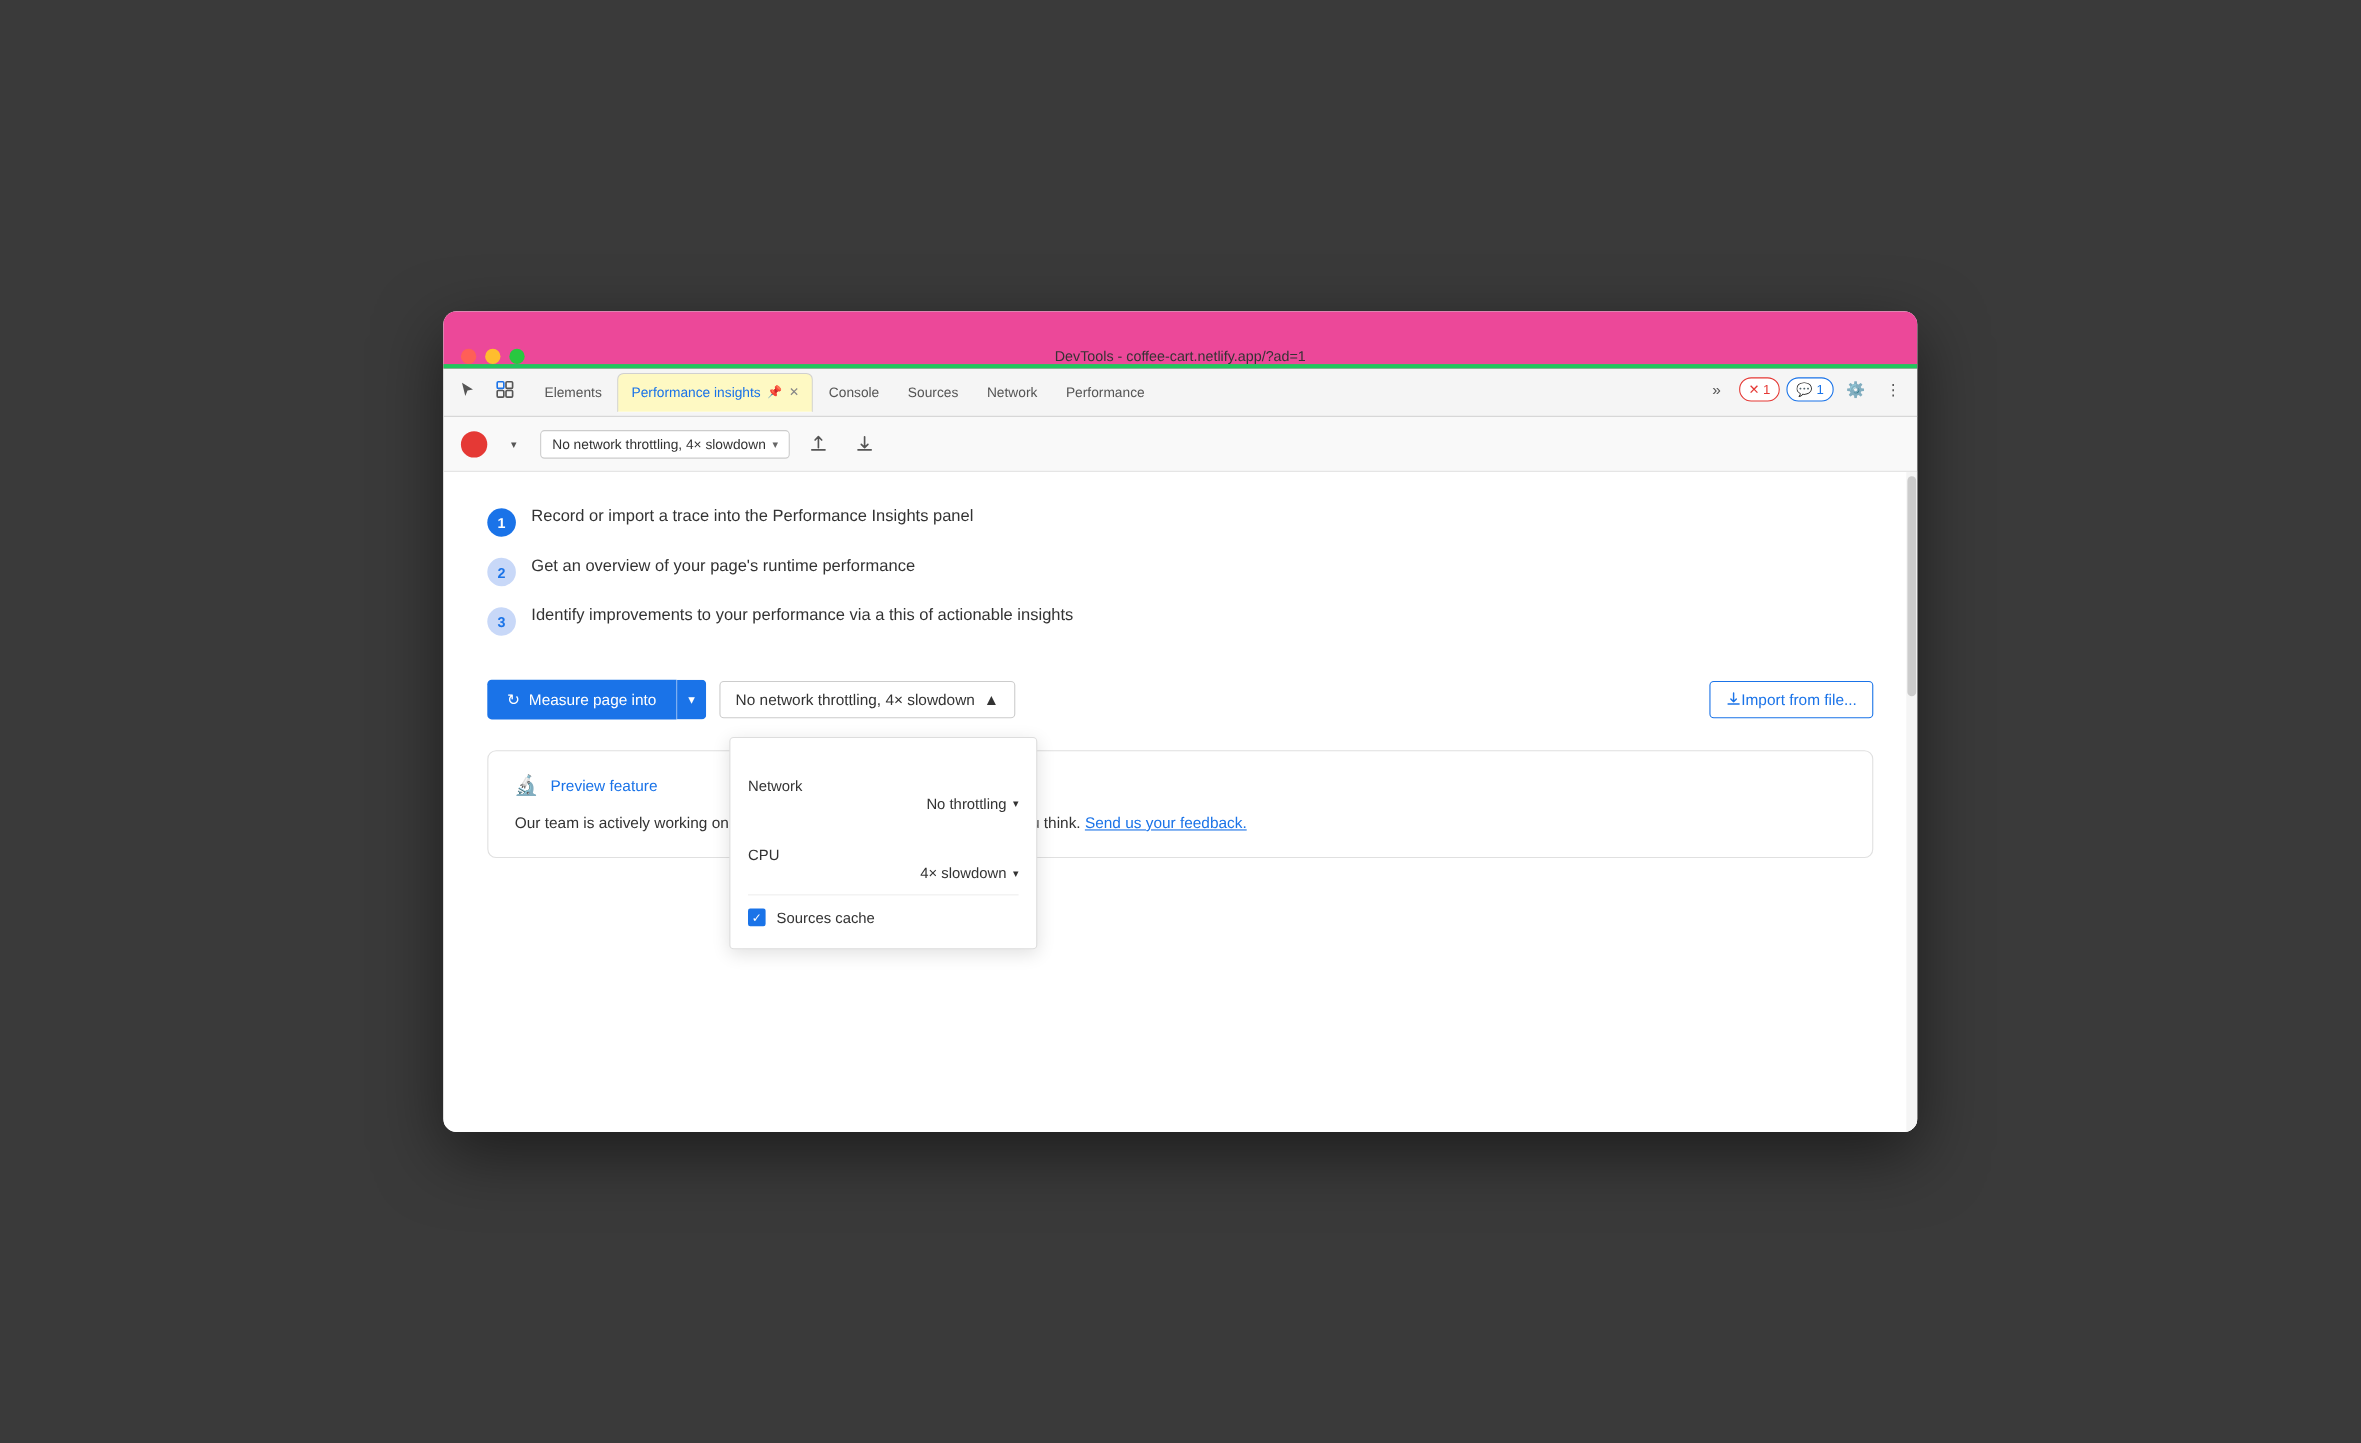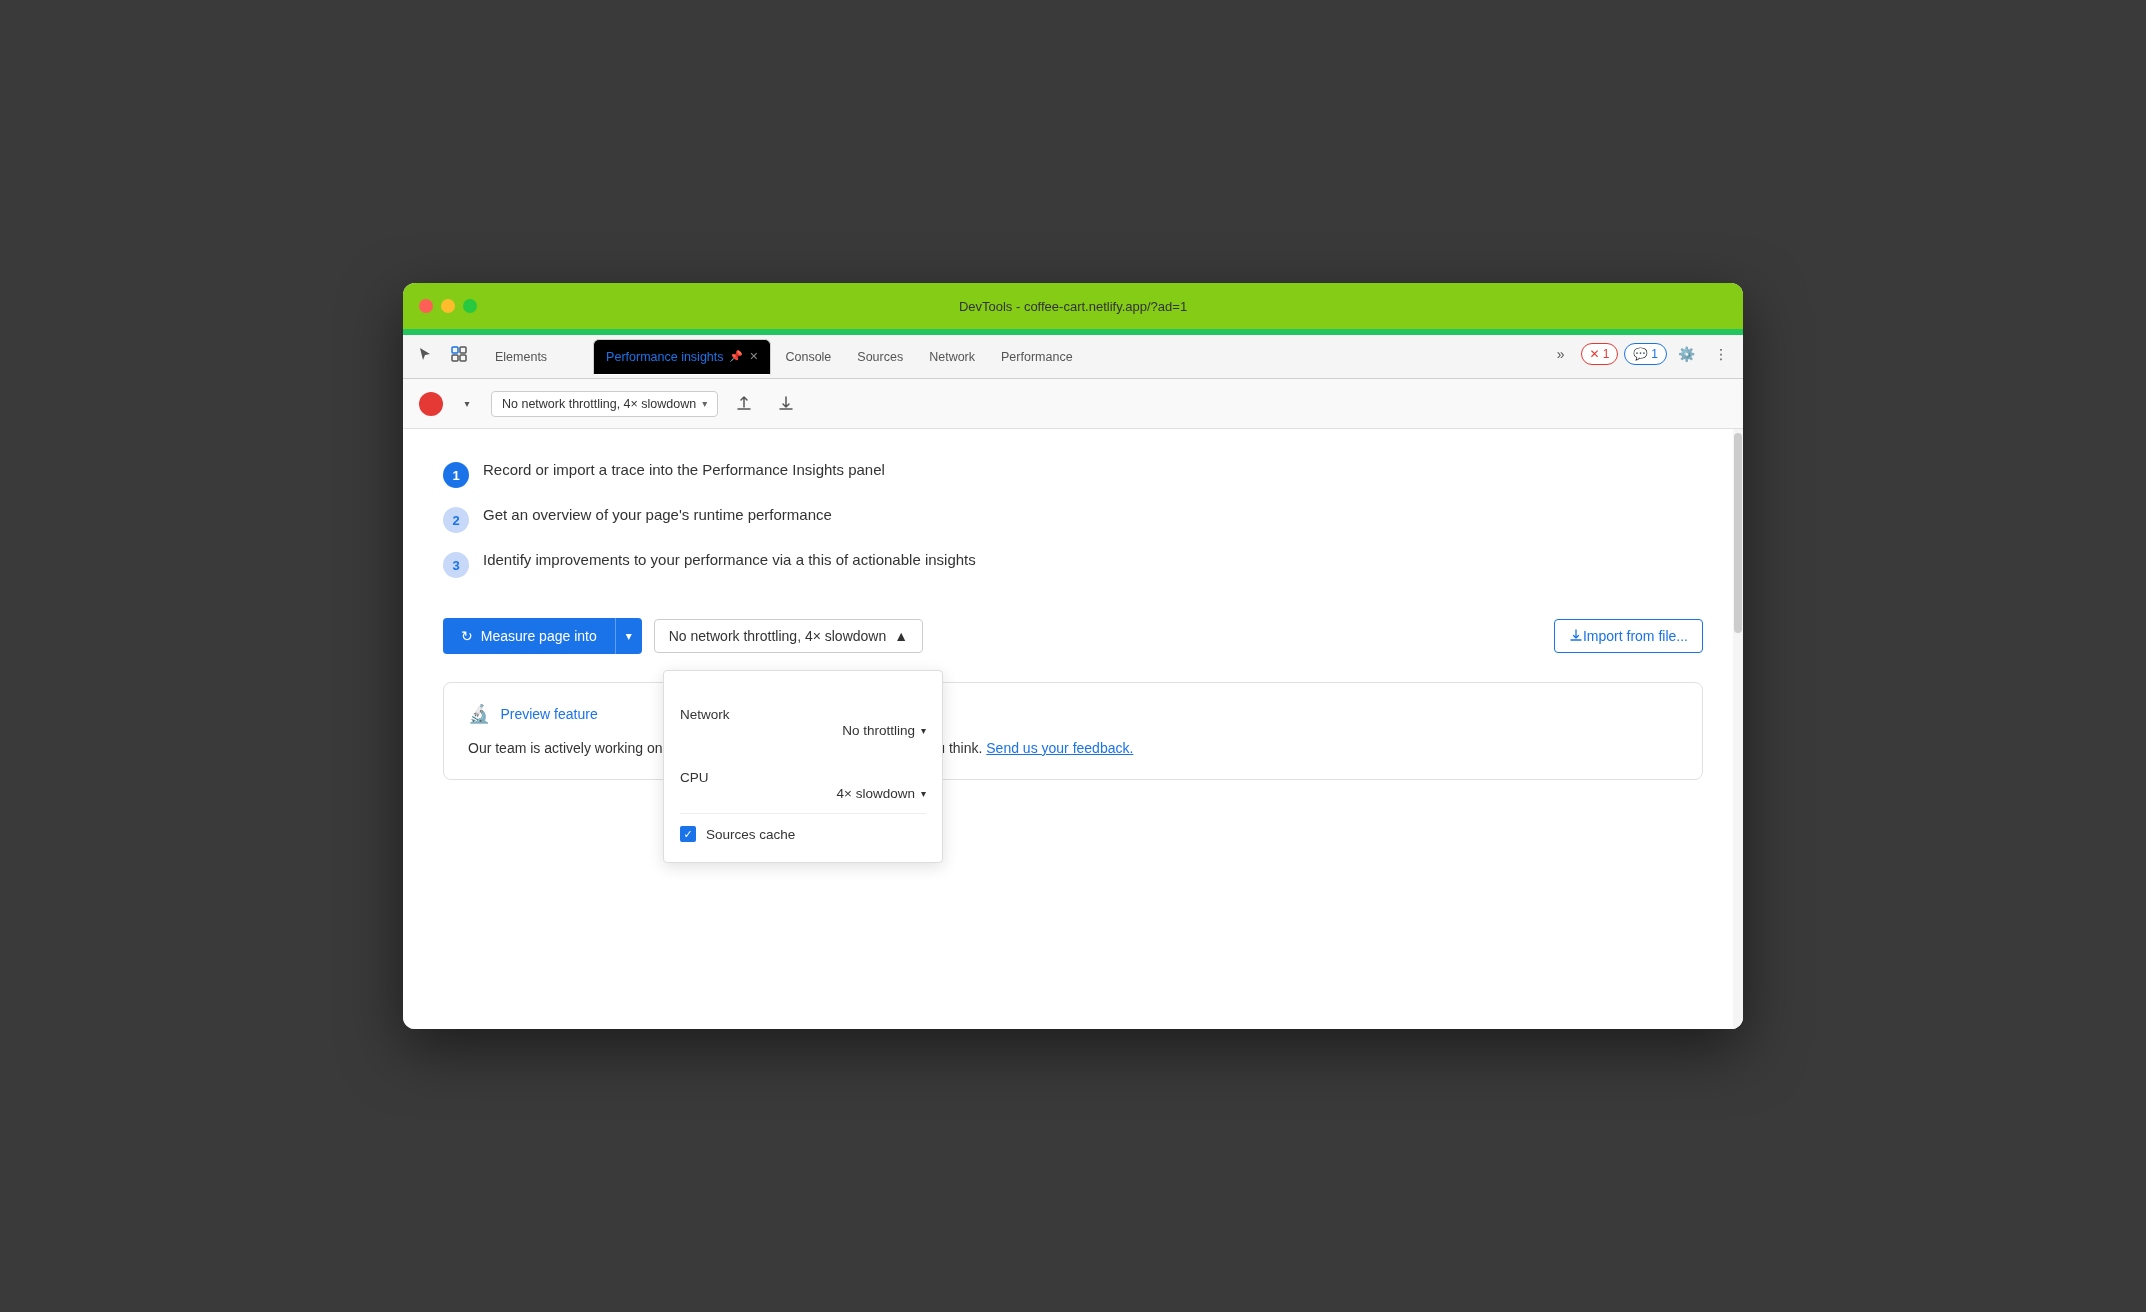--- a/index.html
+++ b/index.html
@@ -15,27 +15,27 @@
     .window {
       width: 1340px;
       background: #ffffff;
       border-radius: 12px;
       box-shadow: 0 20px 60px rgba(0,0,0,0.5);
       overflow: hidden;
     }
 
     
     .title-bar {
-      background: #84cc16;
+      background: #ec4899;
       height: 52px;
       display: flex;
-      align-items: center;
+      align-items: flex-end;
       justify-content: center;
       position: relative;
-      border-bottom: 6px solid #22c55e;
+      border-bottom: 4px solid #22c55e;
     }
     .traffic-lights {
       position: absolute;
       left: 16px;
       display: flex;
       gap: 8px;
     }
     .traffic-light {
       width: 14px;
       height: 14px;
@@ -85,26 +85,25 @@
       align-items: center;
       gap: 6px;
       font-size: 12.5px;
       color: #555;
       cursor: pointer;
       border-radius: 6px 6px 0 0;
       white-space: nowrap;
       background: transparent;
     }
     .tab.active {
-      background: #000000;
+      background: #fef9c3;
       color: #1a73e8;
       border: 1px solid #d0d0d0;
       border-bottom: 1px solid #ffffff;
       font-weight: 500;
-      margin-left: 32px;
     }
     .tab-close {
       font-size: 11px;
       color: #888;
       cursor: pointer;
     }
     .tab-right {
       display: flex;
       align-items: center;
       gap: 6px;

